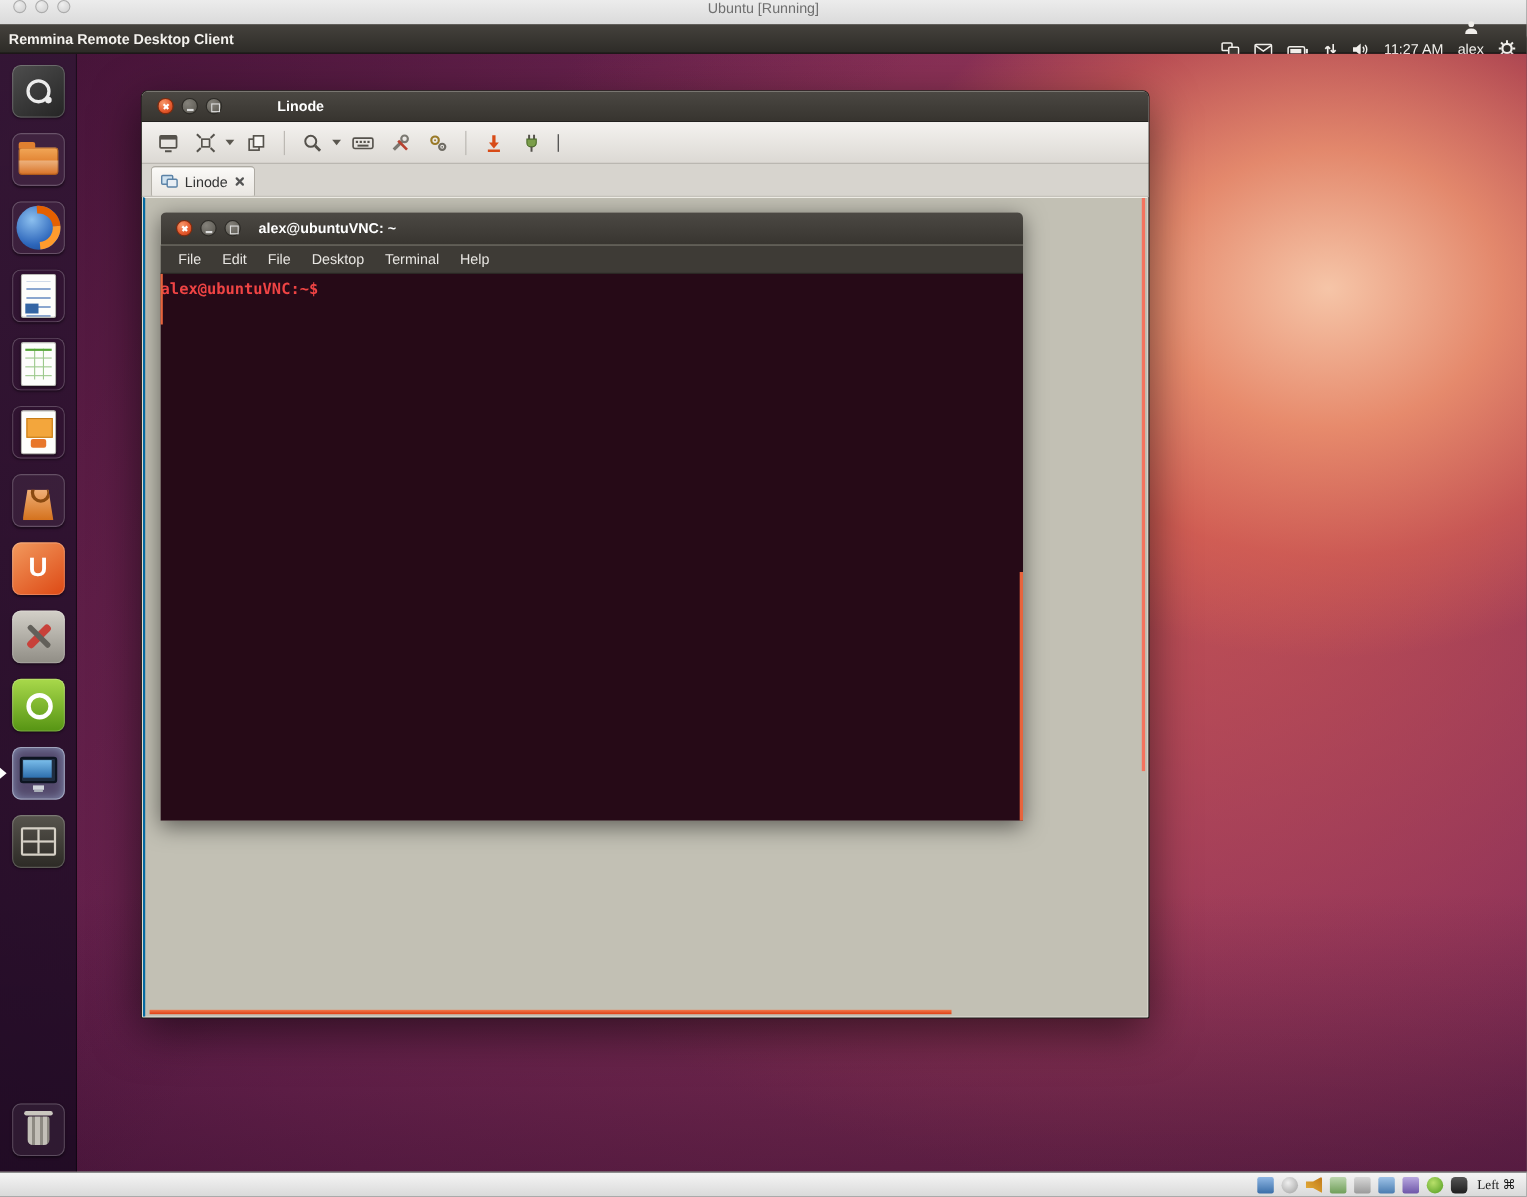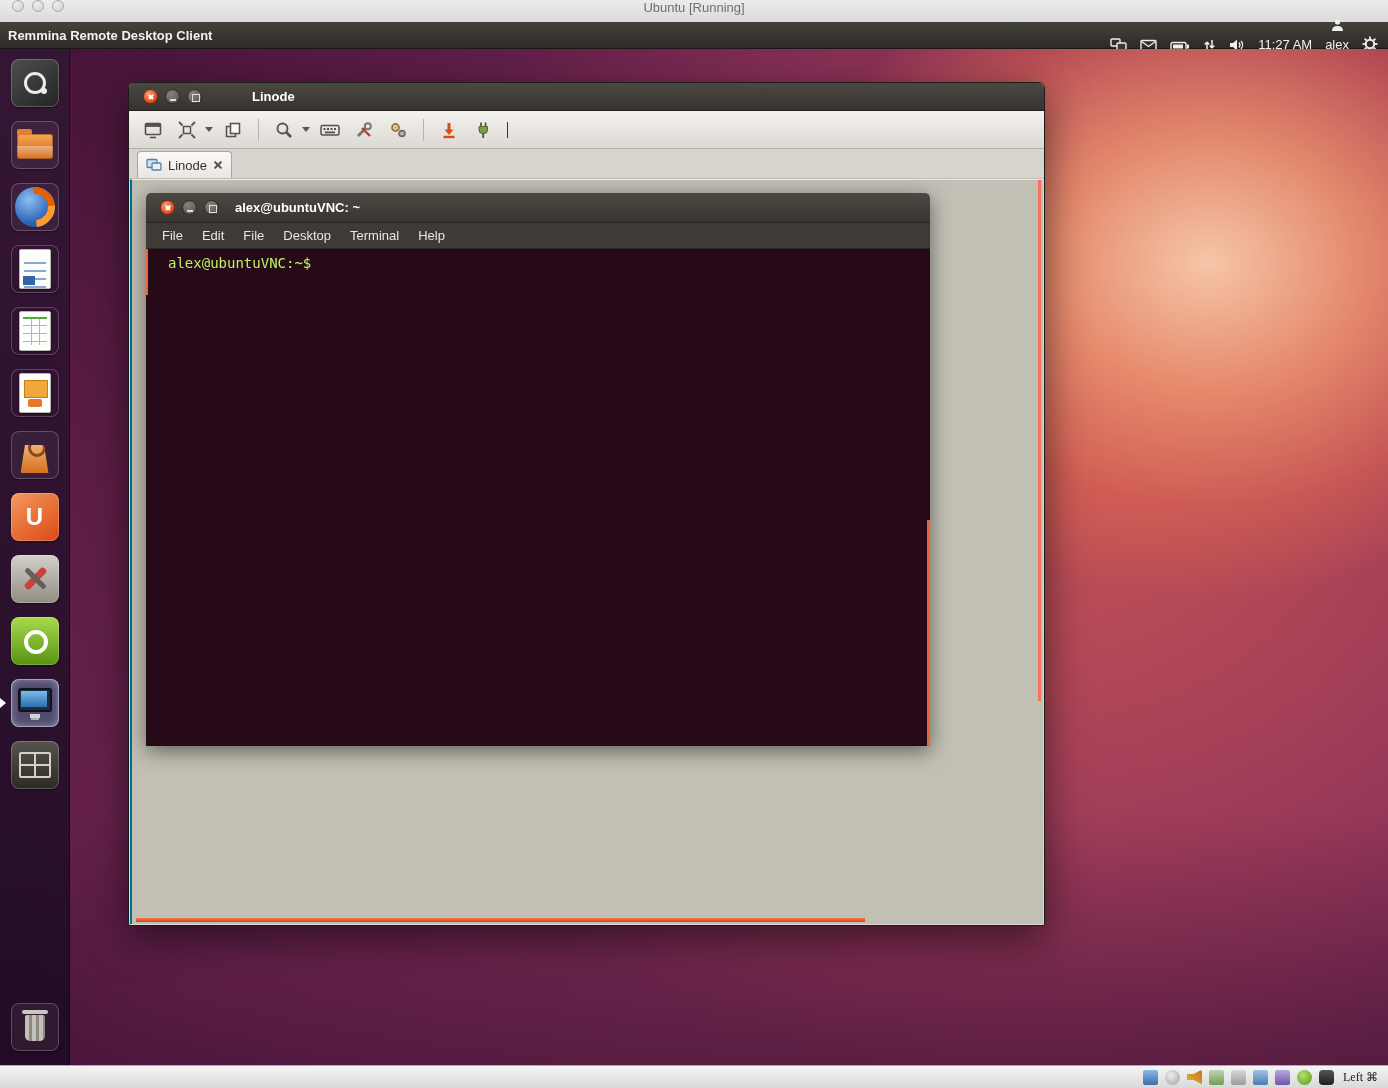--- a/index.html
+++ b/index.html
@@ -165,22 +165,22 @@
   .remote-bottom-strip { position:absolute; left:4px; bottom:2px; width:80%; height:4px; background:linear-gradient(#f07a4d,#df3f14); }
 
   
   .terminal-window { position:absolute; left:14px; top:13px; width:784px; height:553px;
     border-radius:5px 5px 0 0; box-shadow:0 5px 20px rgba(0,0,0,.5); display:flex; flex-direction:column; }
   .term-titlebar { height:30px; background:linear-gradient(#4c4944,#383530); border-radius:5px 5px 0 0;
     display:flex; align-items:center; border-bottom:1px solid #26241f; }
   .term-title { color:#fff; font-size:13px; font-weight:bold; margin-left:16px; }
   .term-menubar { height:26px; background:#3e3b36; display:flex; align-items:center; gap:19px;
     padding-left:16px; color:#e8e6e2; font-size:13px; border-bottom:1px solid #2a2824; }
-  .term-body { flex:1; background:#260a17; position:relative; padding:6px 22px;
-    font-family:"DejaVu Sans Mono", monospace; font-size:14px; color:#bef264; }
+  .term-body { flex:1; background:#260a17; position:relative; padding:6px 0;
+    font-family:"DejaVu Sans Mono", monospace; font-size:14px; color:#ef4444;font-weight:bold; }
   .term-art-left { position:absolute; left:0; top:0; width:2px; height:46px; background:#e8643c; }
   .term-art-right { position:absolute; right:0; bottom:0; width:3px; height:226px; background:#e8643c; }
 
   
   .vbox-bar { position:absolute; left:0; bottom:0; right:0; height:23px;
     background:linear-gradient(#f5f5f5,#d9d9d9); border-top:1px solid #ababab;
     display:flex; align-items:center; justify-content:flex-end; gap:7px; padding-right:10px;font-family:Liberation Serif, serif; }
   .sic { width:15px; height:15px; border-radius:2px; }
   .vbox-label { font-size:12px; color:#1c1c1c; margin-left:2px; }
 </style>

